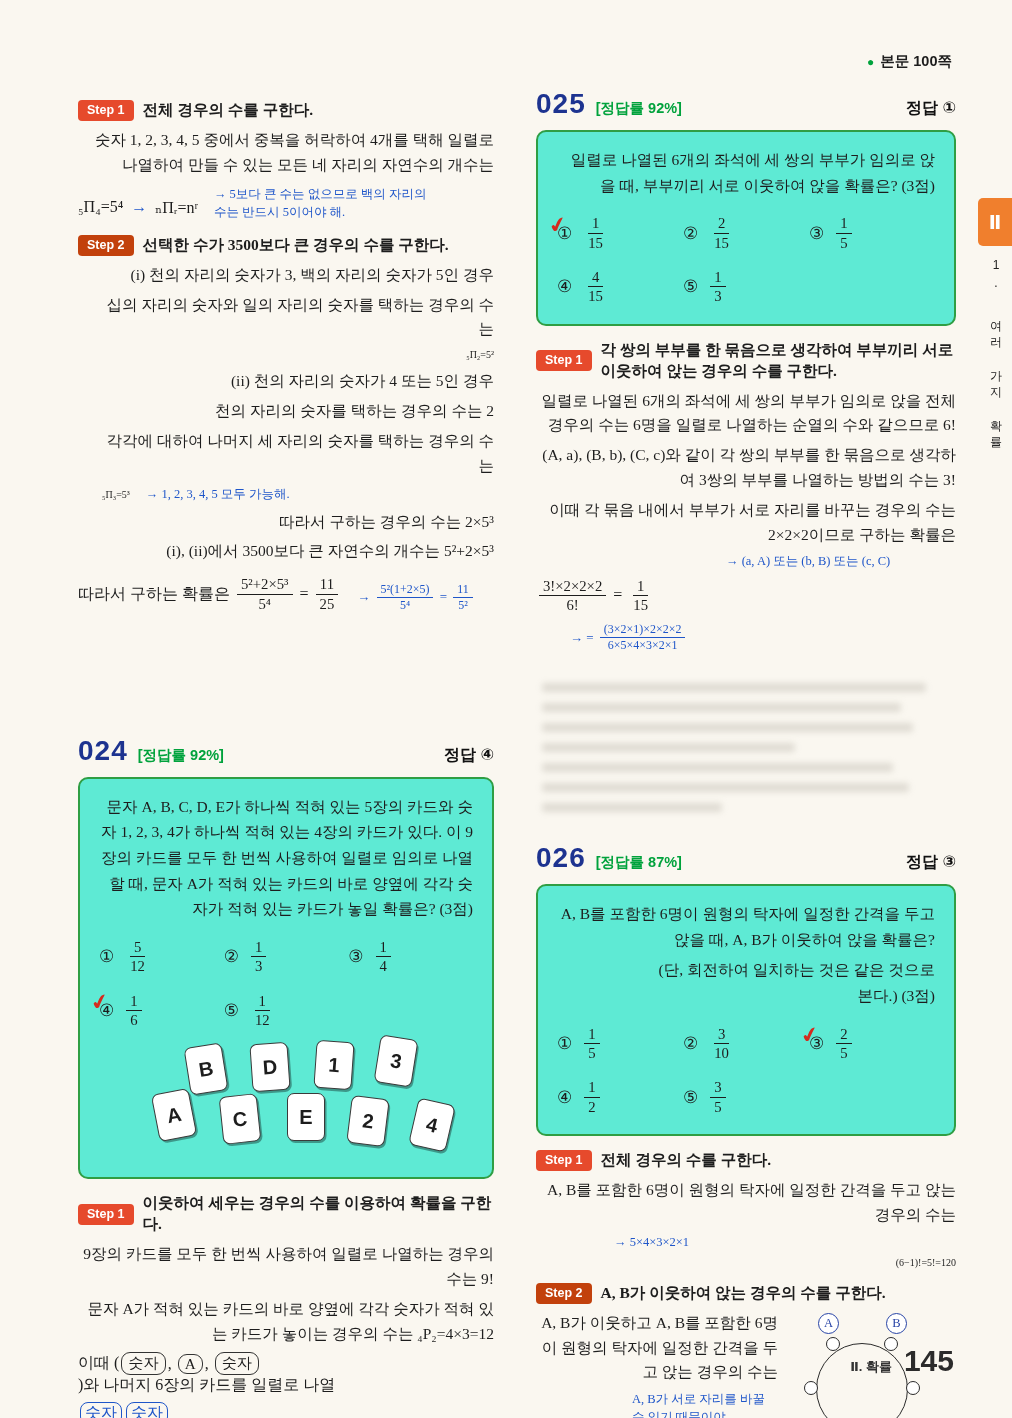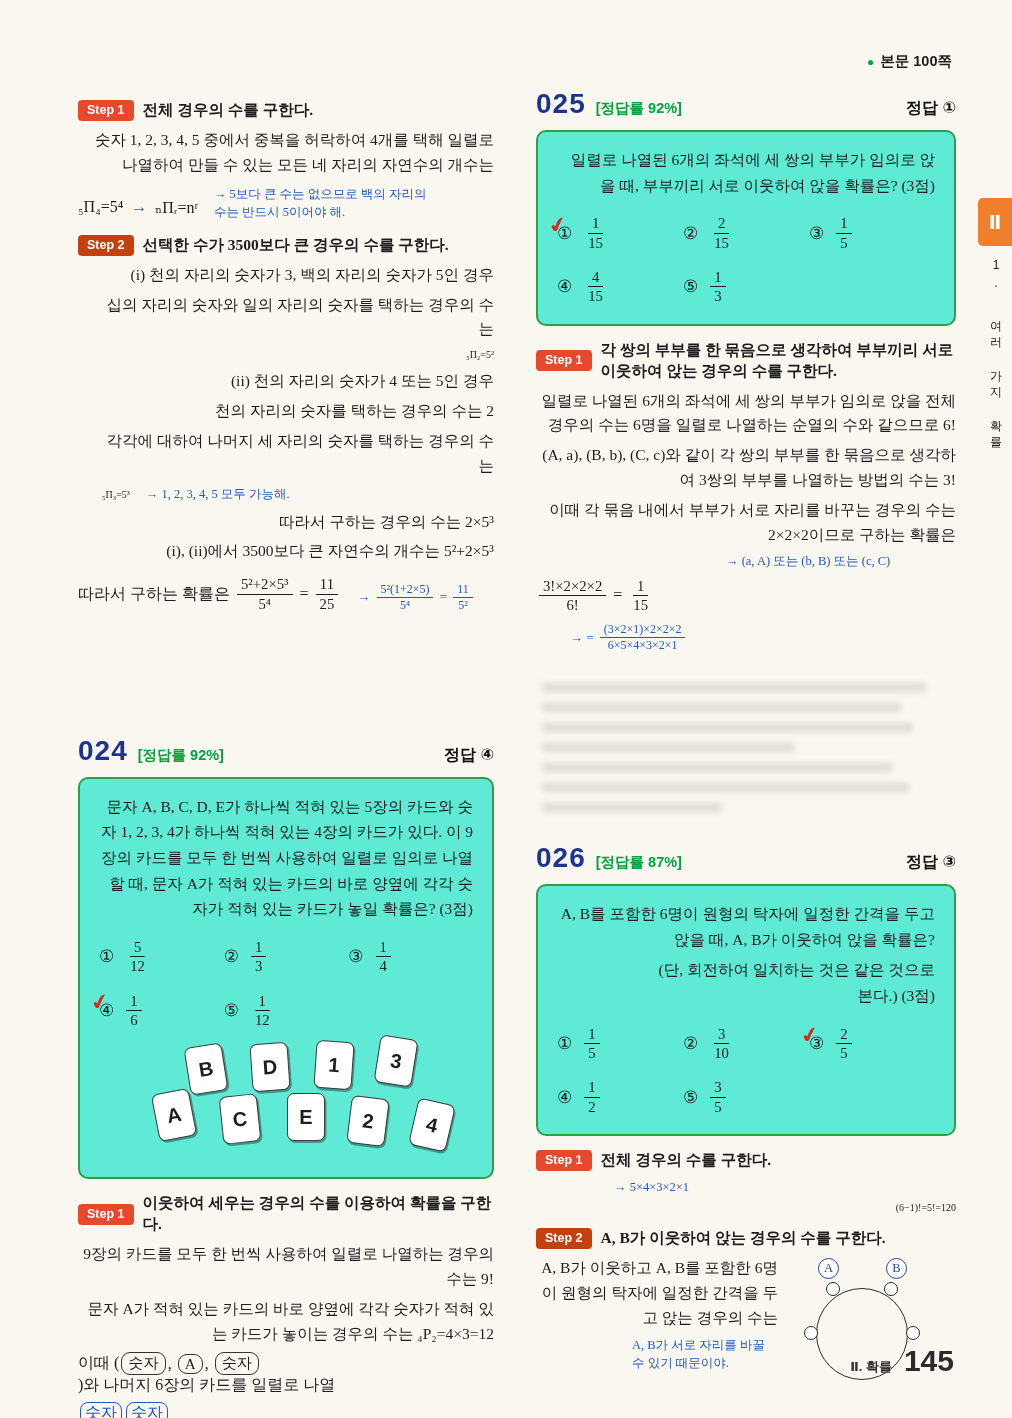--- a/index.html
+++ b/index.html
@@ -401,20 +401,21 @@
                 <span class="num">3</span>
                 <span class="den">5</span>
               </span>
           </div>
         </div>
       </div>
       <div class="step-line">
         <span class="badge red">Step 1</span>
         <span class="step-title">전체 경우의 수를 구한다.</span>
       </div>
+      <p>A, B를 포함한 6명이 원형의 탁자에 일정한 간격을 두고 앉는 경우의 수는</p>
       <div class="note" style="padding-left:78px">→ 5×4×3×2×1</div>
       <p class="eqtext">(6−1)!=5!=120</p>
       <div class="step-line">
         <span class="badge navy">Step 2</span>
         <span class="step-title">A, B가 이웃하여 앉는 경우의 수를 구한다.</span>
       </div>
       <div class="flexrow">
         <div class="flexmain">
           <p>A, B가 이웃하고 A, B를 포함한 6명이 원형의 탁자에 일정한 간격을 두고 앉는 경우의 수는</p>
           <div class="note" style="padding-left:96px;max-width:240px">A, B가 서로 자리를 바꿀 수 있기 때문이야.</div>

